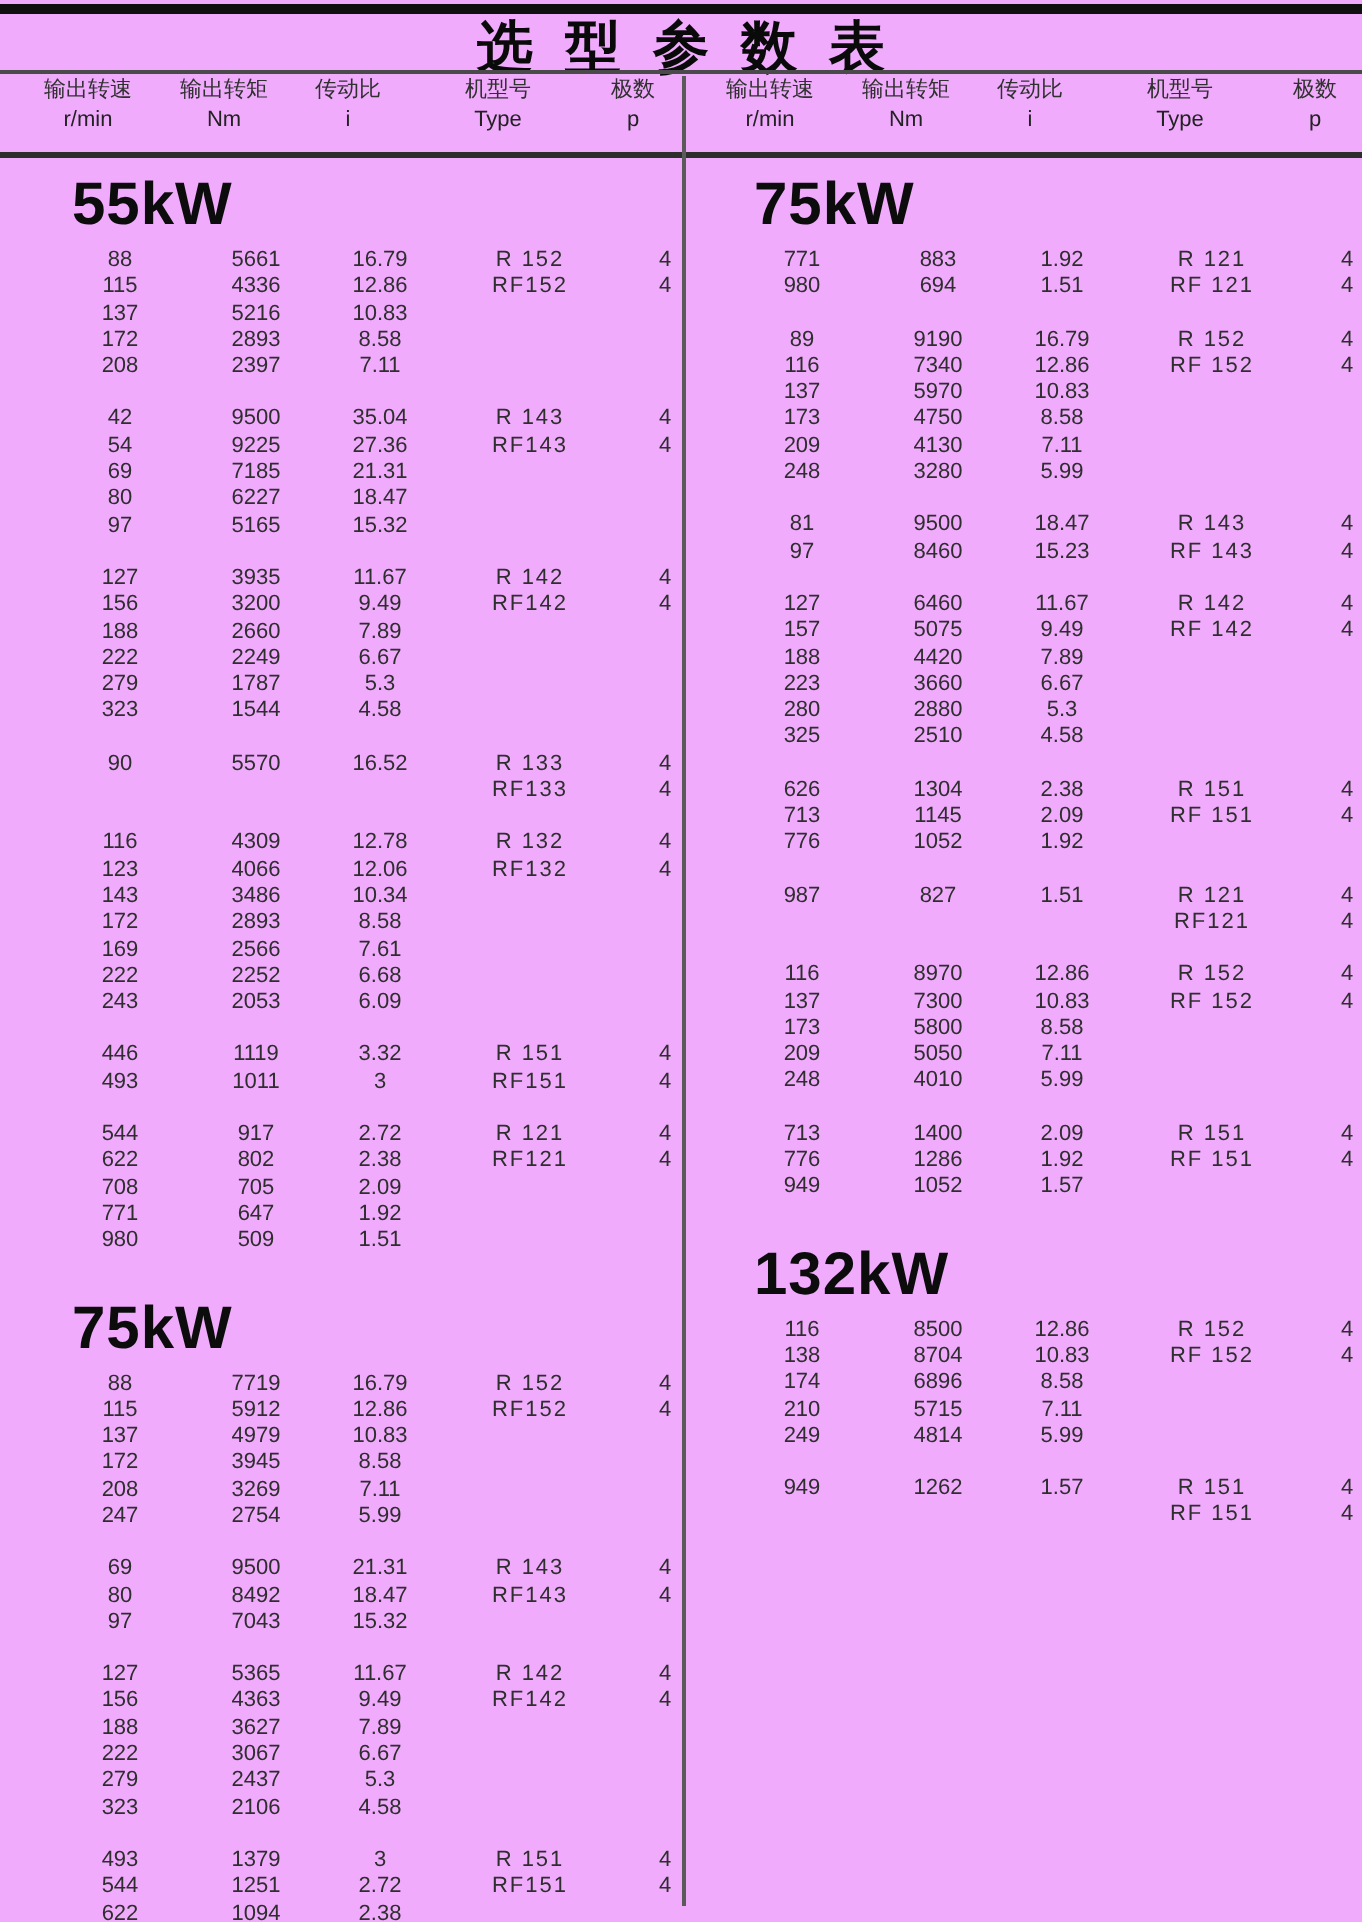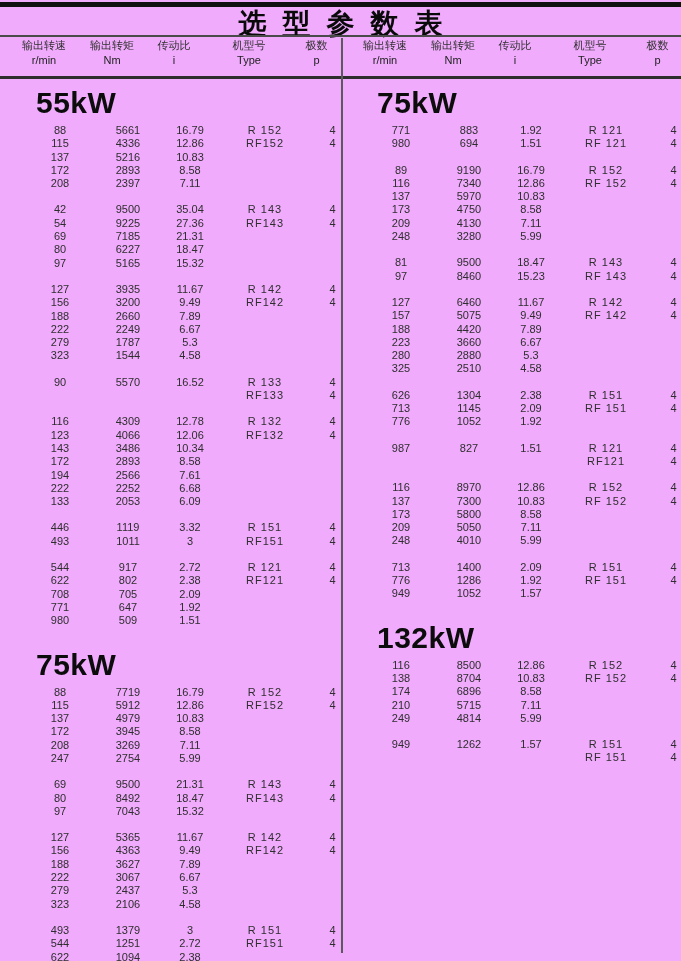--- a/index.html
+++ b/index.html
@@ -256,35 +256,35 @@
             <span class="cell c4"></span>
           </div>
           <div class="row">
             <span class="cell c0">172</span>
             <span class="cell c1">2893</span>
             <span class="cell c2">8.58</span>
             <span class="cell c3"></span>
             <span class="cell c4"></span>
           </div>
           <div class="row">
-            <span class="cell c0">194</span>
+            <span class="cell c0">169</span>
             <span class="cell c1">2566</span>
             <span class="cell c2">7.61</span>
             <span class="cell c3"></span>
             <span class="cell c4"></span>
           </div>
           <div class="row">
             <span class="cell c0">222</span>
             <span class="cell c1">2252</span>
             <span class="cell c2">6.68</span>
             <span class="cell c3"></span>
             <span class="cell c4"></span>
           </div>
           <div class="row">
-            <span class="cell c0">133</span>
+            <span class="cell c0">243</span>
             <span class="cell c1">2053</span>
             <span class="cell c2">6.09</span>
             <span class="cell c3"></span>
             <span class="cell c4"></span>
           </div>
         </div>
         <div class="block">
           <div class="row">
             <span class="cell c0">446</span>
             <span class="cell c1">1119</span>

